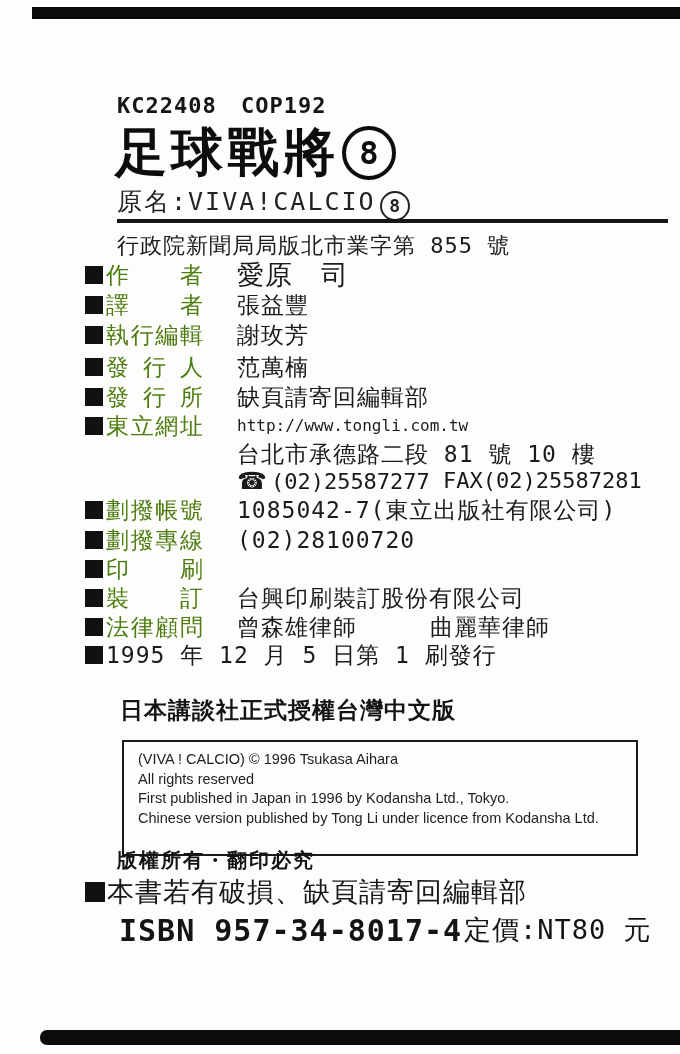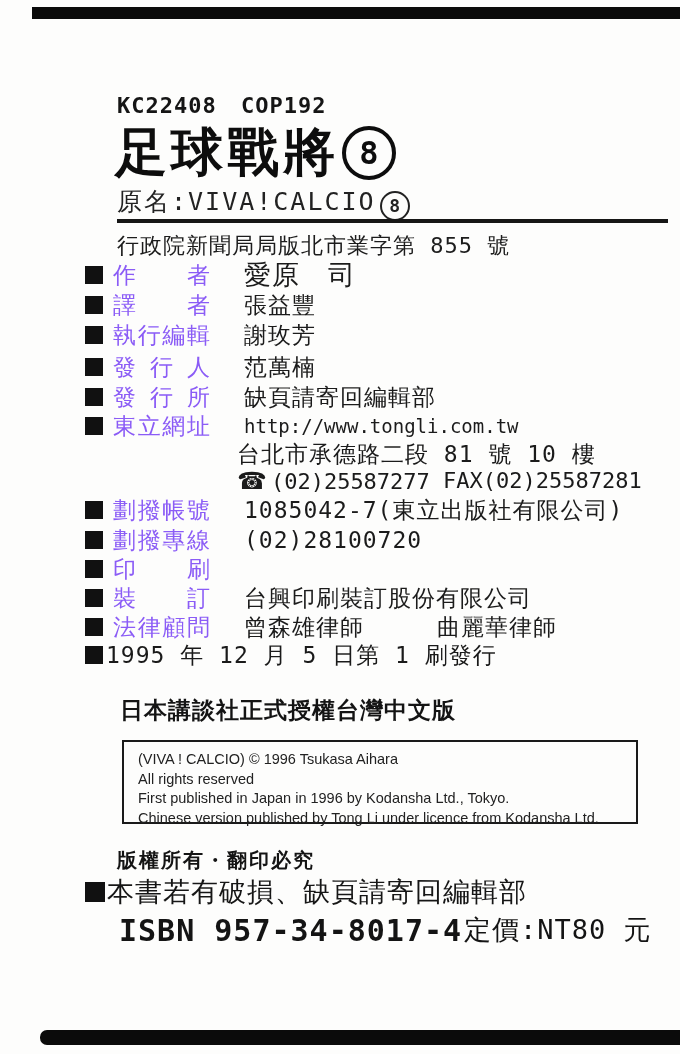--- a/index.html
+++ b/index.html
@@ -19,33 +19,33 @@
     border:4px solid #0d0d0d;border-radius:50%;font-size:32px;font-weight:800;vertical-align:6px;margin-left:3px;letter-spacing:0;}
   .orig-line{left:85px;top:185px;font-size:25px;letter-spacing:2px;color:#222;white-space:nowrap;}
   .circle-num-sm{display:inline-flex;align-items:center;justify-content:center;width:26px;height:26px;
     border:2px solid #222;border-radius:50%;font-size:18px;font-weight:700;vertical-align:-2px;margin-left:4px;letter-spacing:0;}
   .rule{left:85px;top:219px;width:551px;height:4px;background:#161616;}
   .license-no{left:85px;top:231px;font-size:22px;letter-spacing:1px;color:#1c1c1c;}
   
   .crow{position:absolute;left:85px;display:flex;align-items:flex-start;white-space:nowrap;}
   .crow.indent{left:237px;}
   .sq{flex:0 0 auto;width:18px;height:18px;background:#111;margin-top:4px;}
-  .lbl{display:inline-block;width:97px;margin-left:10px;font-size:23px;line-height:26px;
-    text-align:justify;text-align-last:justify;color:#8b5cf6;}
+  .lbl{display:inline-block;width:97px;margin-left:3px;font-size:23px;line-height:26px;
+    text-align:justify;text-align-last:justify;color:#4d7c0f;}
   .val{margin-left:34px;font-size:23px;line-height:26px;letter-spacing:1px;color:#1b1b1b;}
   .val.author{font-size:27px;line-height:26px;}
-  .val.url{font-size:19px;letter-spacing:0;}
+  .val.url{font-size:16px;letter-spacing:0;}
   .phone-seg{display:inline-block;min-width:206px;font-size:22px;line-height:26px;}
   .fax-seg{font-size:22px;line-height:26px;}
   .phone-glyph{font-size:24px;margin-right:4px;font-family:"DejaVu Sans",sans-serif;}
   .val1{display:inline-block;min-width:193px;}
   .dateline{margin-left:3px;font-size:23px;line-height:26px;letter-spacing:1px;}
   
   .auth-line{left:88px;top:695px;font-size:23px;font-weight:600;letter-spacing:1px;color:#141414;}
-  .lic-box{left:90px;top:740px;width:516px;height:84px;border:2px solid #1a1a1a;background:transparent;
+  .lic-box{left:90px;top:740px;width:516px;height:116px;border:2px solid #1a1a1a;background:transparent;
     padding:8px 0 0 14px;box-sizing:border-box;}
   .lic-box div{font-family:"Liberation Sans","DejaVu Sans",sans-serif;font-size:14.5px;line-height:19.5px;color:#222;white-space:nowrap;}
   
   .copyright{left:85px;top:847px;font-size:20px;font-weight:700;letter-spacing:2px;color:#141414;}
   .notice-row{left:85px;top:878px;}
   .notice-row .sq{width:20px;height:20px;margin-top:4px;}
   .notice-text{margin-left:2px;font-size:27px;line-height:28px;letter-spacing:1px;color:#161616;}
   .isbn{left:87px;top:913px;font-size:30px;font-weight:700;letter-spacing:1px;color:#141414;}
   .price{left:432px;top:912px;font-size:27px;letter-spacing:1px;color:#141414;}
 </style>

